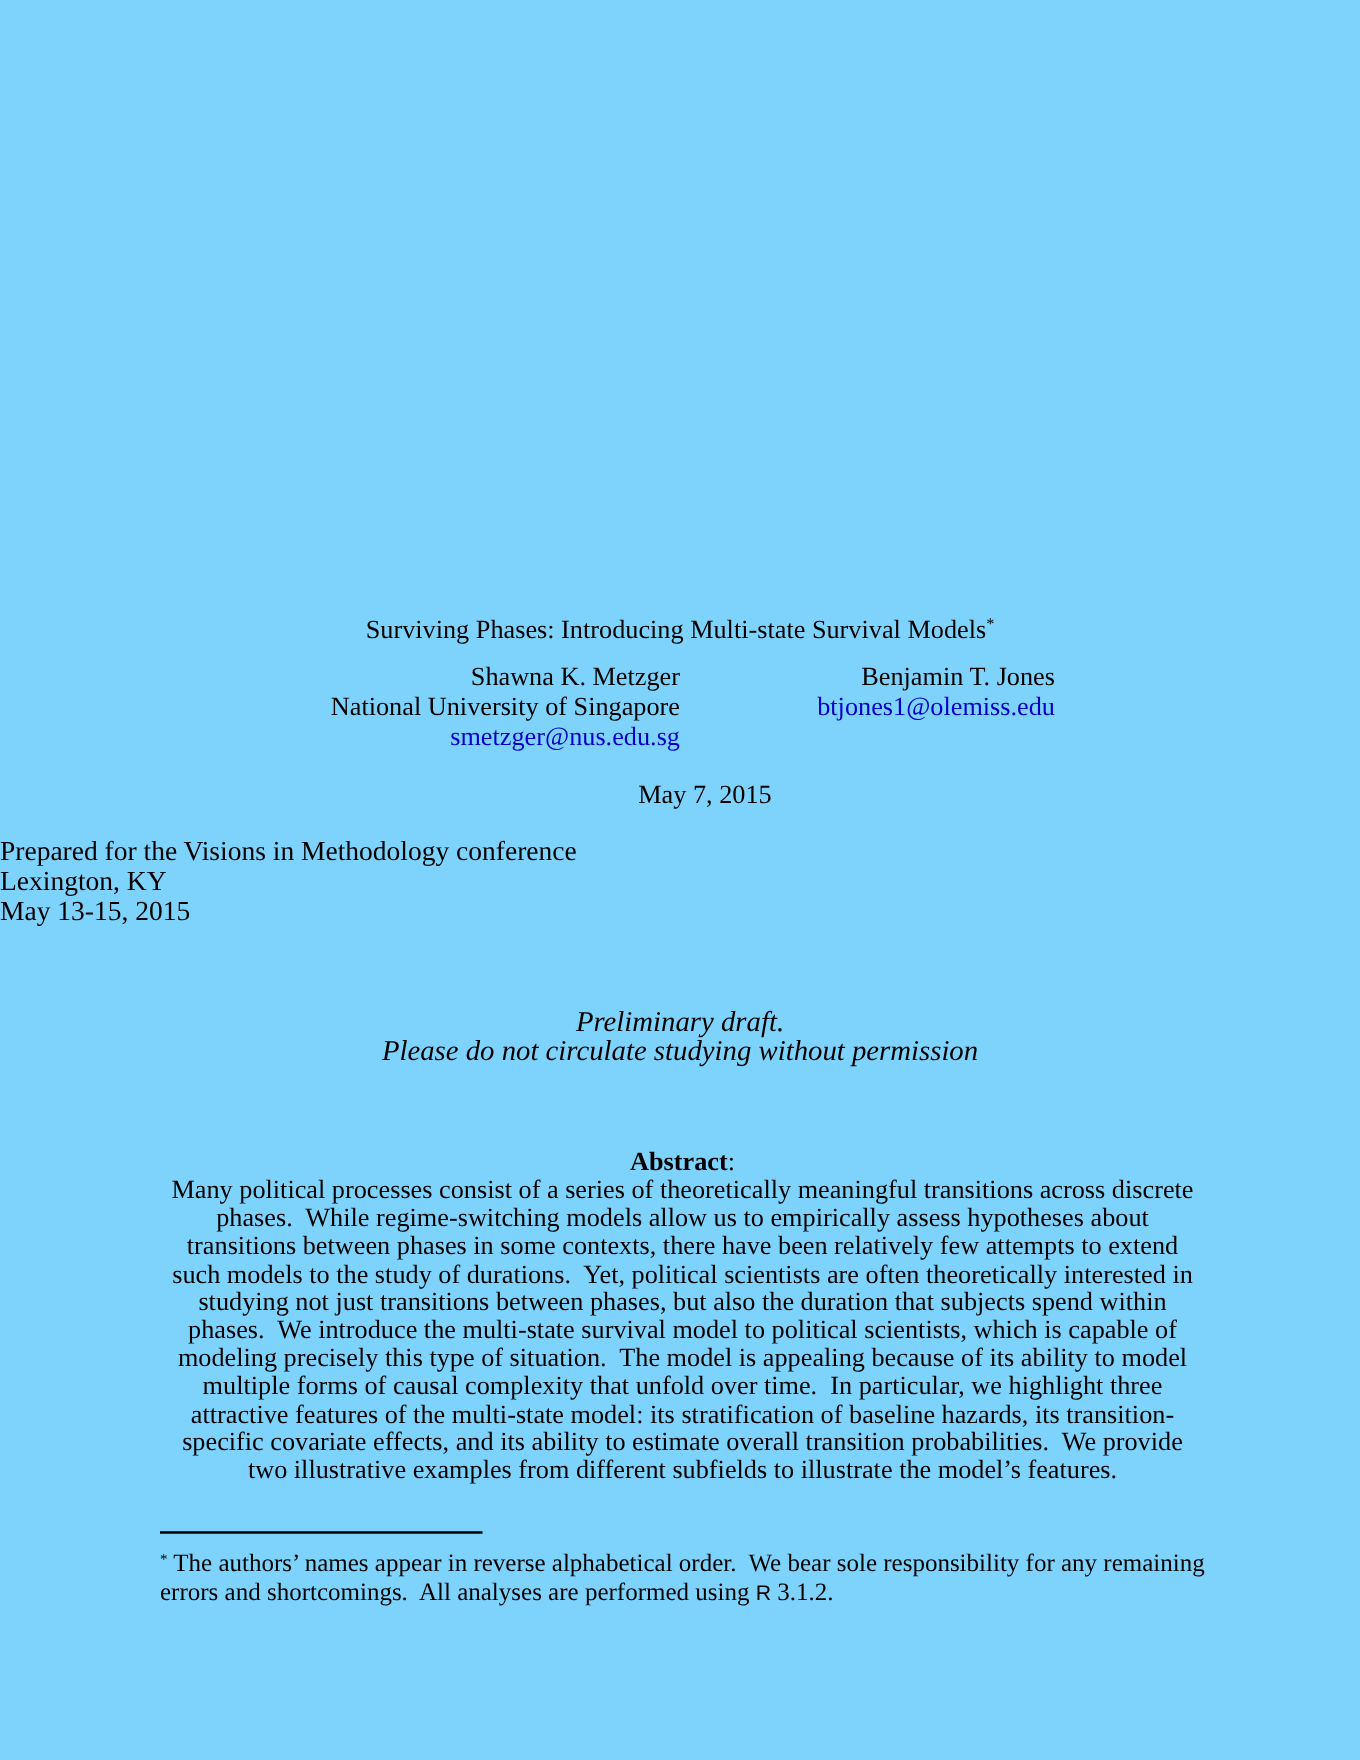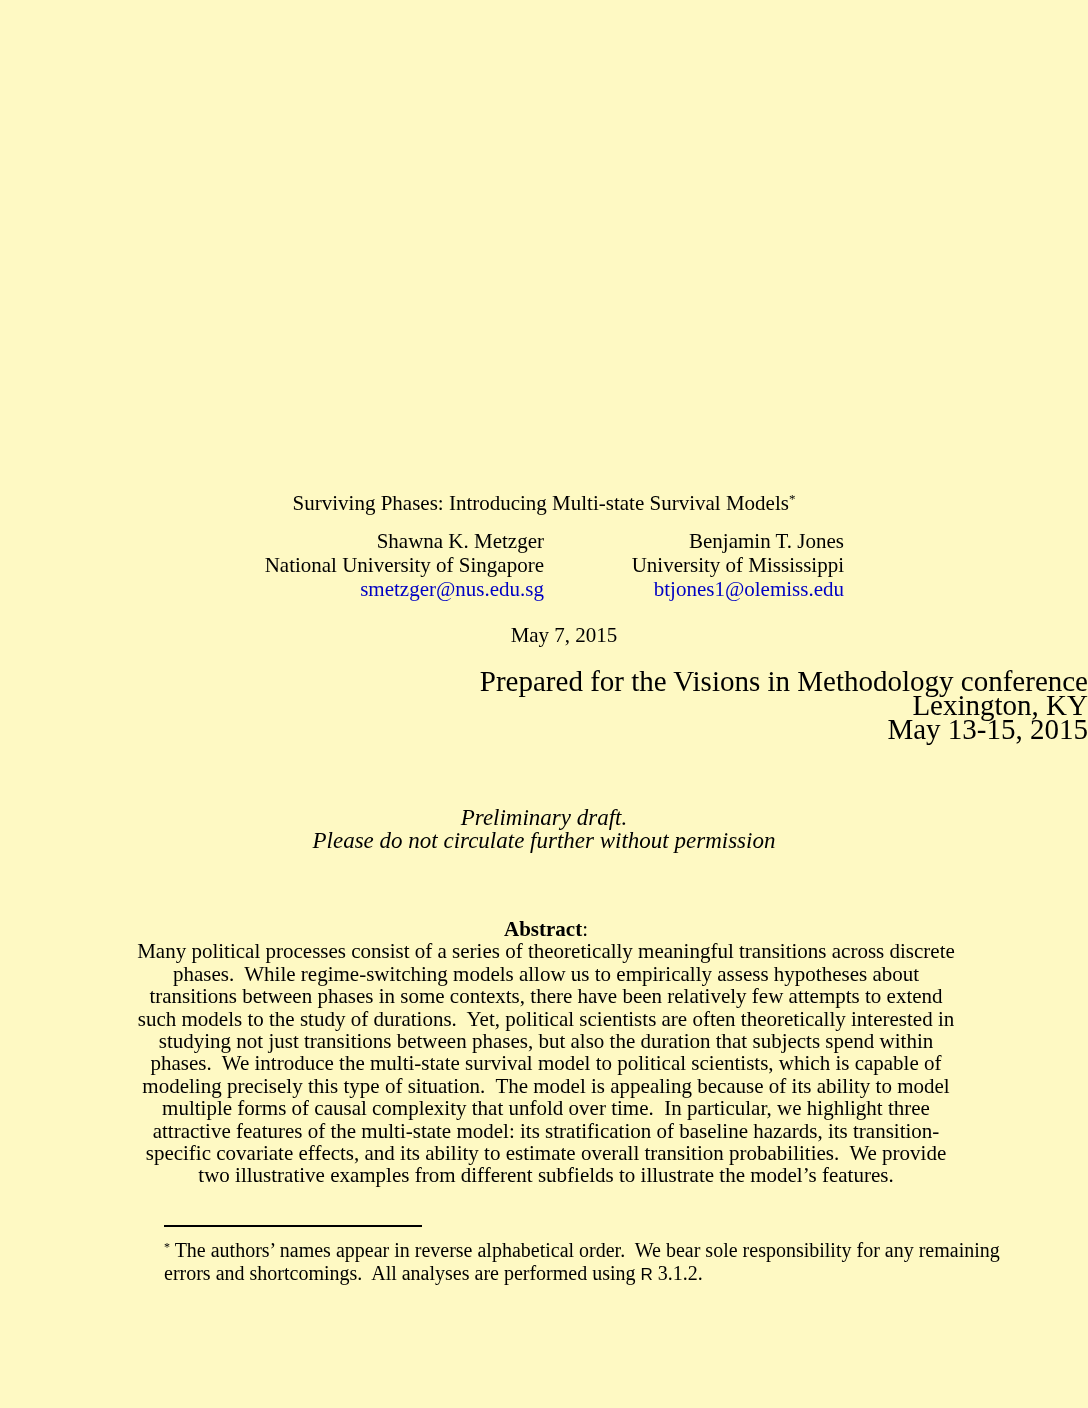--- a/index.html
+++ b/index.html
@@ -1,21 +1,21 @@
 <!DOCTYPE html>
 <html><head>
 <meta charset="utf-8">
 <style>
   * { box-sizing: border-box; }
   html, body { margin: 0; padding: 0; background: #ffffff; }
   .page {
     position: relative;
     width: 1088px;
     height: 1408px;
-    background: #fef9c3;
+    background: #7dd3fc;
     color: #000000;
     font-family: "Liberation Serif", "DejaVu Serif", serif;
     overflow: hidden;
   }
   .title-line {
     position: absolute;
     top: 487px; left: 0; width: 100%;
     text-align: center;
     font-size: 21px;
     line-height: 23px;
@@ -42,22 +42,22 @@
   .date-line {
     position: absolute;
     top: 623px; left: 0; width: 100%;
     text-align: center;
     font-size: 21px;
     padding-left: 40px;
   }
   .conference-block {
     position: absolute;
     top: 669px; left: 0; width: 100%;
-    text-align: right;
-    font-size: 29px;
+    text-align: left;
+    font-size: 22px;
     line-height: 24px;
   }
   .draft-notice {
     position: absolute;
     top: 806px; left: 0; width: 100%;
     text-align: center;
     font-style: italic;
     font-size: 23px;
     line-height: 23px;
   }
@@ -65,21 +65,21 @@
     position: absolute;
     top: 918px; left: 128px; width: 836px;
     font-size: 21px;
     line-height: 22.4px;
     text-align: center;
   }
   .bold { font-weight: bold; }
   .abstract-body { white-space: pre-wrap; }
   .footnote {
     position: absolute;
-    top: 1225px; left: 128px; width: 844px; margin-left: 36px;
+    top: 1225px; left: 128px; width: 844px;
   }
   .footnote-rule {
     width: 258px;
     height: 0;
     border-top: 2px solid #000000;
   }
   .footnote-text {
     margin-top: 9px;
     font-size: 20px;
     line-height: 23px;
@@ -102,36 +102,35 @@
   <div class="title-line"><span>Surviving Phases: Introducing Multi-state Survival Models</span><sup class="title-sup">*</sup></div>
 
   <div class="authors-row">
     <div class="author-col">
       <div>Shawna K. Metzger</div>
       <div>National University of Singapore</div>
       <div class="email">smetzger@nus.edu.sg</div>
     </div>
     <div class="author-col">
       <div>Benjamin T. Jones</div>
-      <div>University of Mississippi</div>
       <div class="email">btjones1@olemiss.edu</div>
     </div>
   </div>
 
   <div class="date-line">May 7, 2015</div>
 
   <div class="conference-block">
     <div>Prepared for the Visions in Methodology conference</div>
     <div>Lexington, KY</div>
     <div>May 13-15, 2015</div>
   </div>
 
   <div class="draft-notice">
     <div>Preliminary draft.</div>
-    <div>Please do not circulate further without permission</div>
+    <div>Please do not circulate studying without permission</div>
   </div>
 
   <div class="abstract">
     <div class="abstract-heading"><span class="bold">Abstract</span><span>:</span></div>
     <div class="abstract-body">Many political processes consist of a series of theoretically meaningful transitions across discrete phases.  While regime-switching models allow us to empirically assess hypotheses about transitions between phases in some contexts, there have been relatively few attempts to extend such models to the study of durations.  Yet, political scientists are often theoretically interested in studying not just transitions between phases, but also the duration that subjects spend within phases.  We introduce the multi-state survival model to political scientists, which is capable of modeling precisely this type of situation.  The model is appealing because of its ability to model multiple forms of causal complexity that unfold over time.  In particular, we highlight three attractive features of the multi-state model: its stratification of baseline hazards, its transition-specific covariate effects, and its ability to estimate overall transition probabilities.  We provide two illustrative examples from different subfields to illustrate the model’s features.</div>
   </div>
 
   <div class="footnote">
     <div class="footnote-rule"></div>
     <div class="footnote-text"><sup class="footnote-marker">*</sup><span> The authors’ names appear in reverse alphabetical order.  We bear sole responsibility for any remaining errors and shortcomings.  All analyses are performed using </span><span class="r-name">R</span><span> 3.1.2.</span></div>

